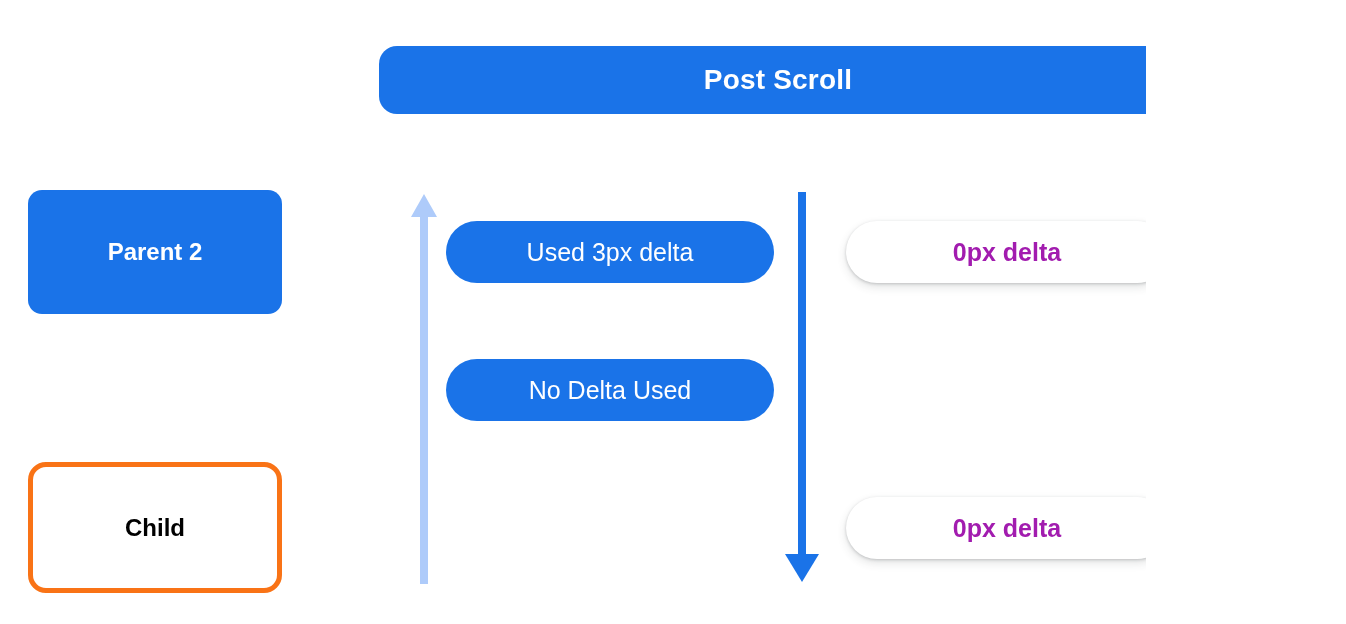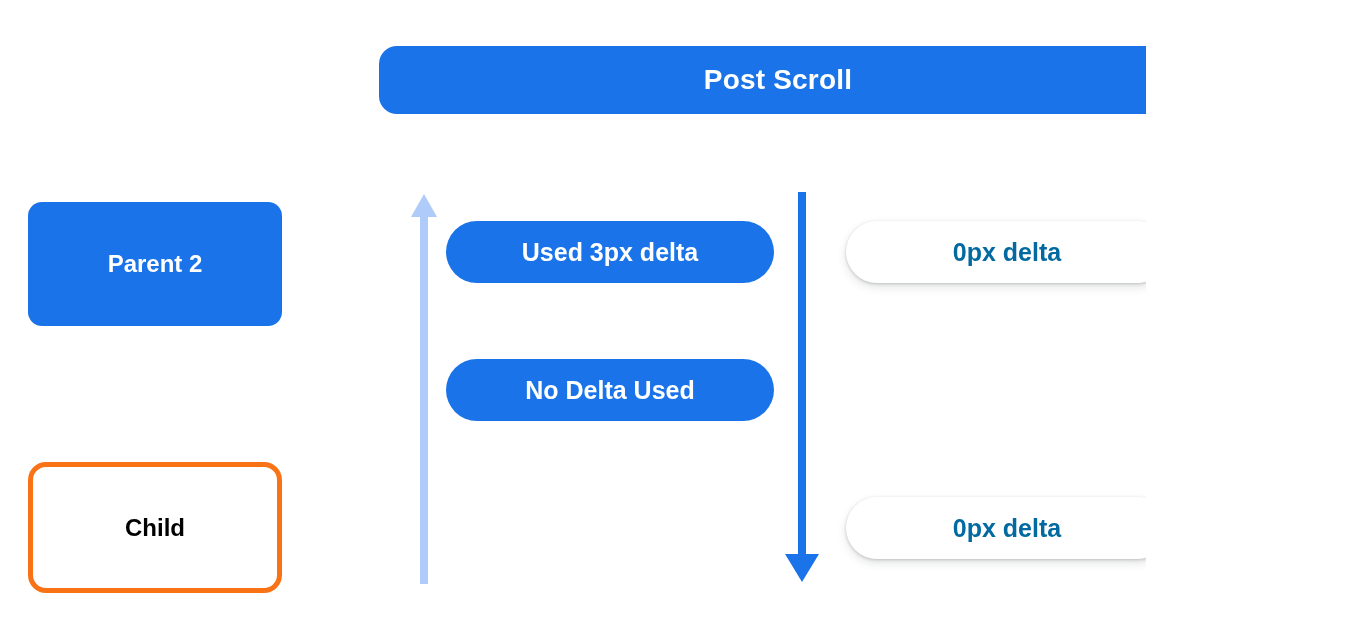--- a/index.html
+++ b/index.html
@@ -62,21 +62,21 @@
     background: #ffffff;
     border: 5px solid #f97316;
     border-radius: 18px;
   }
   .stack-box.outlined .label {
     color: #000000;
     font-size: 24px;
     font-weight: bold;
   }
 
-  #box-parent2 { top: 202px;  height: 124px; text-align: center; }
+  #box-parent2 { top: 190px;  height: 124px; text-align: center; }
   #box-parent1 { top: 327px;  height: 124px; }
   #box-child   { top: 462px;  height: 131px; }
 
   
   .arrow-svg {
     position: absolute;
   }
   #arrow-up   { left: 404px; top: 192px; }
   #arrow-down { left: 780px; top: 192px; }
 
@@ -91,36 +91,36 @@
   .pill.blue {
     left: 446px;
     width: 328px;
     height: 62px;
     background: #1a73e8;
     border-radius: 31px;
   }
   .pill.blue .label {
     color: #ffffff;
     font-size: 25px;
-    font-weight: bold;
+    font-weight: normal;
   }
   #pill-used-delta  { top: 221px; }
   #pill-no-delta    { top: 359px; }
 
   
   .pill.white {
     left: 846px;
     width: 322px;
     height: 62px;
     background: #ffffff;
     border-radius: 31px;
     box-shadow: 0 1px 3px rgba(60,64,67,0.24), 0 4px 10px rgba(60,64,67,0.14);
   }
   .pill.white .label {
-    color: #0369a1;
+    color: #a21caf;
     font-size: 25px;
     font-weight: bold;
   }
   #pill-delta-top    { top: 221px; }
   #pill-delta-bottom { top: 497px; }
 </style>
 </head>
 <body>
 
 <div id="canvas">

